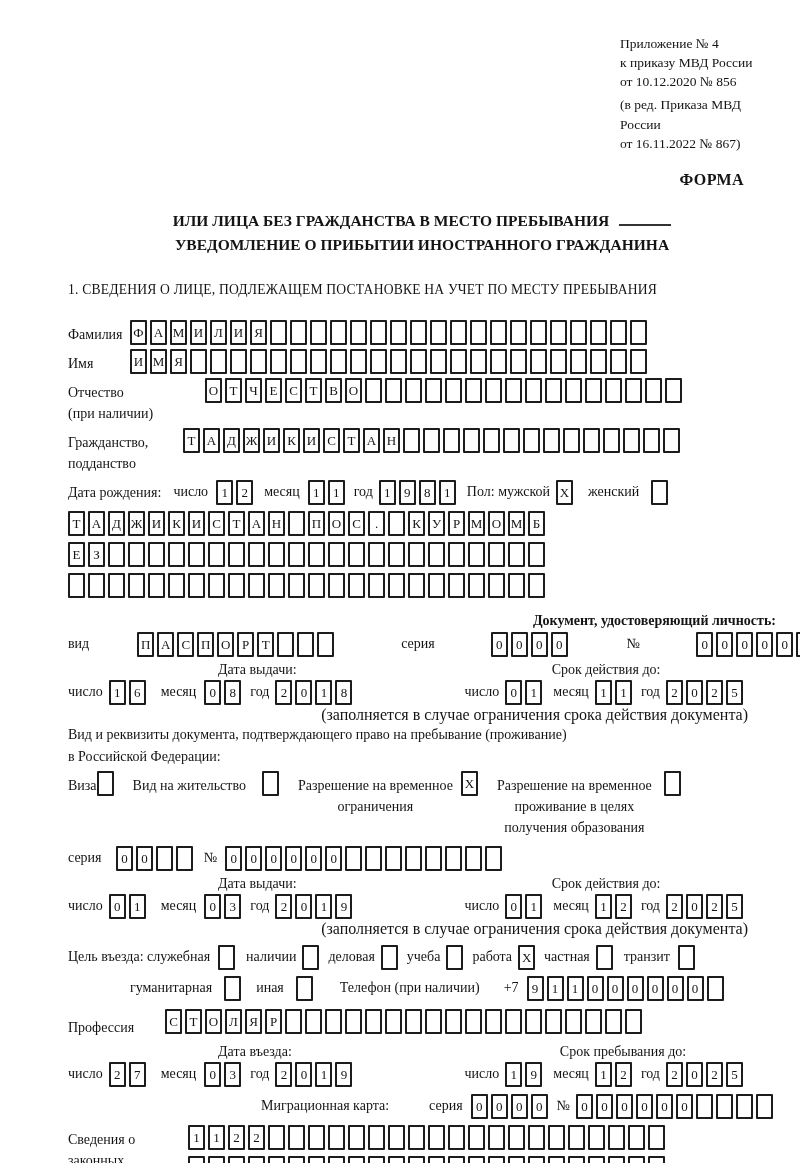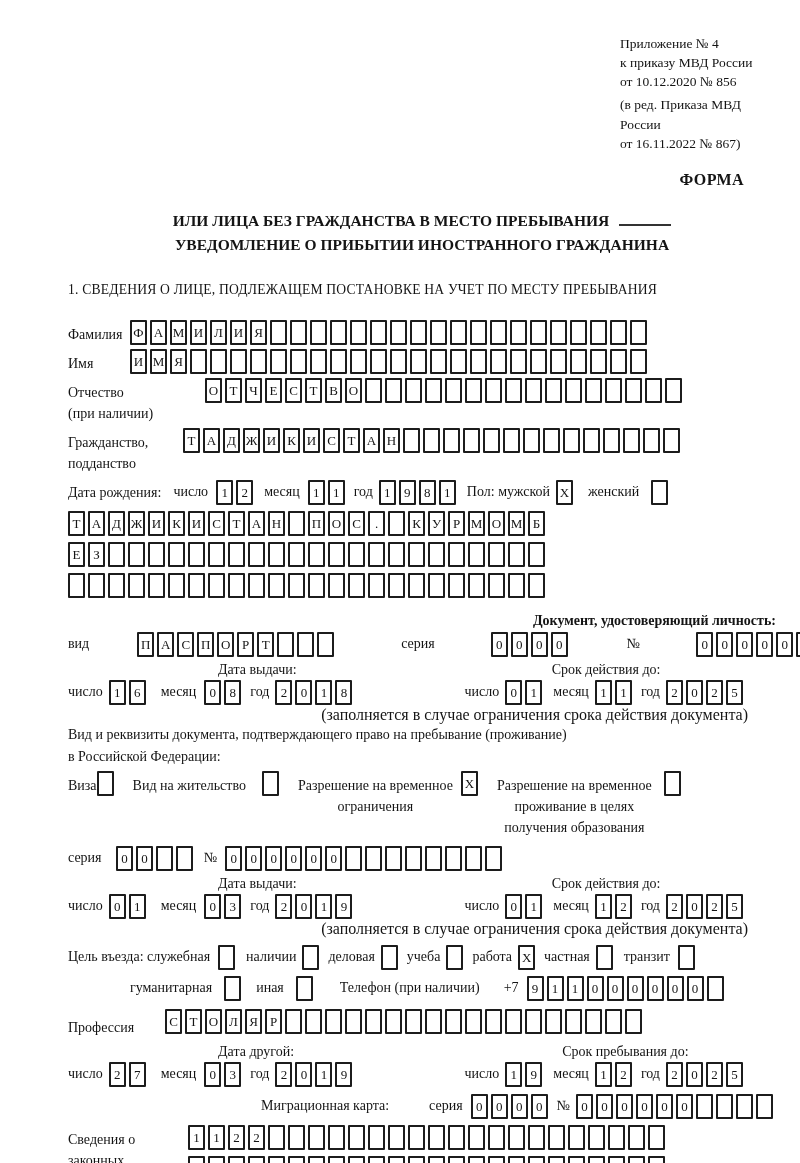--- a/index.html
+++ b/index.html
@@ -578,21 +578,21 @@
         <div class="cell"></div>
         <div class="cell"></div>
         <div class="cell"></div>
         <div class="cell"></div>
         <div class="cell"></div>
         <div class="cell"></div>
       </span>
   </div>
 
   <div class="date-hdr" style="margin-top:8px;">
-    <span style="margin-left:150px;">Дата другой:</span>
+    <span style="margin-left:150px;">Дата въезда:</span>
     <span style="margin-left:268px;">Срок пребывания до:</span>
   </div>
 
   <div class="row" style="align-items:center; justify-content:space-between; margin-top:2px;">
     <span style="display:inline-flex; align-items:center;">
       <span>число</span>
       <span class="cellrow gap6">
           <div class="cell">2</div>
           <div class="cell">7</div>
         </span>

